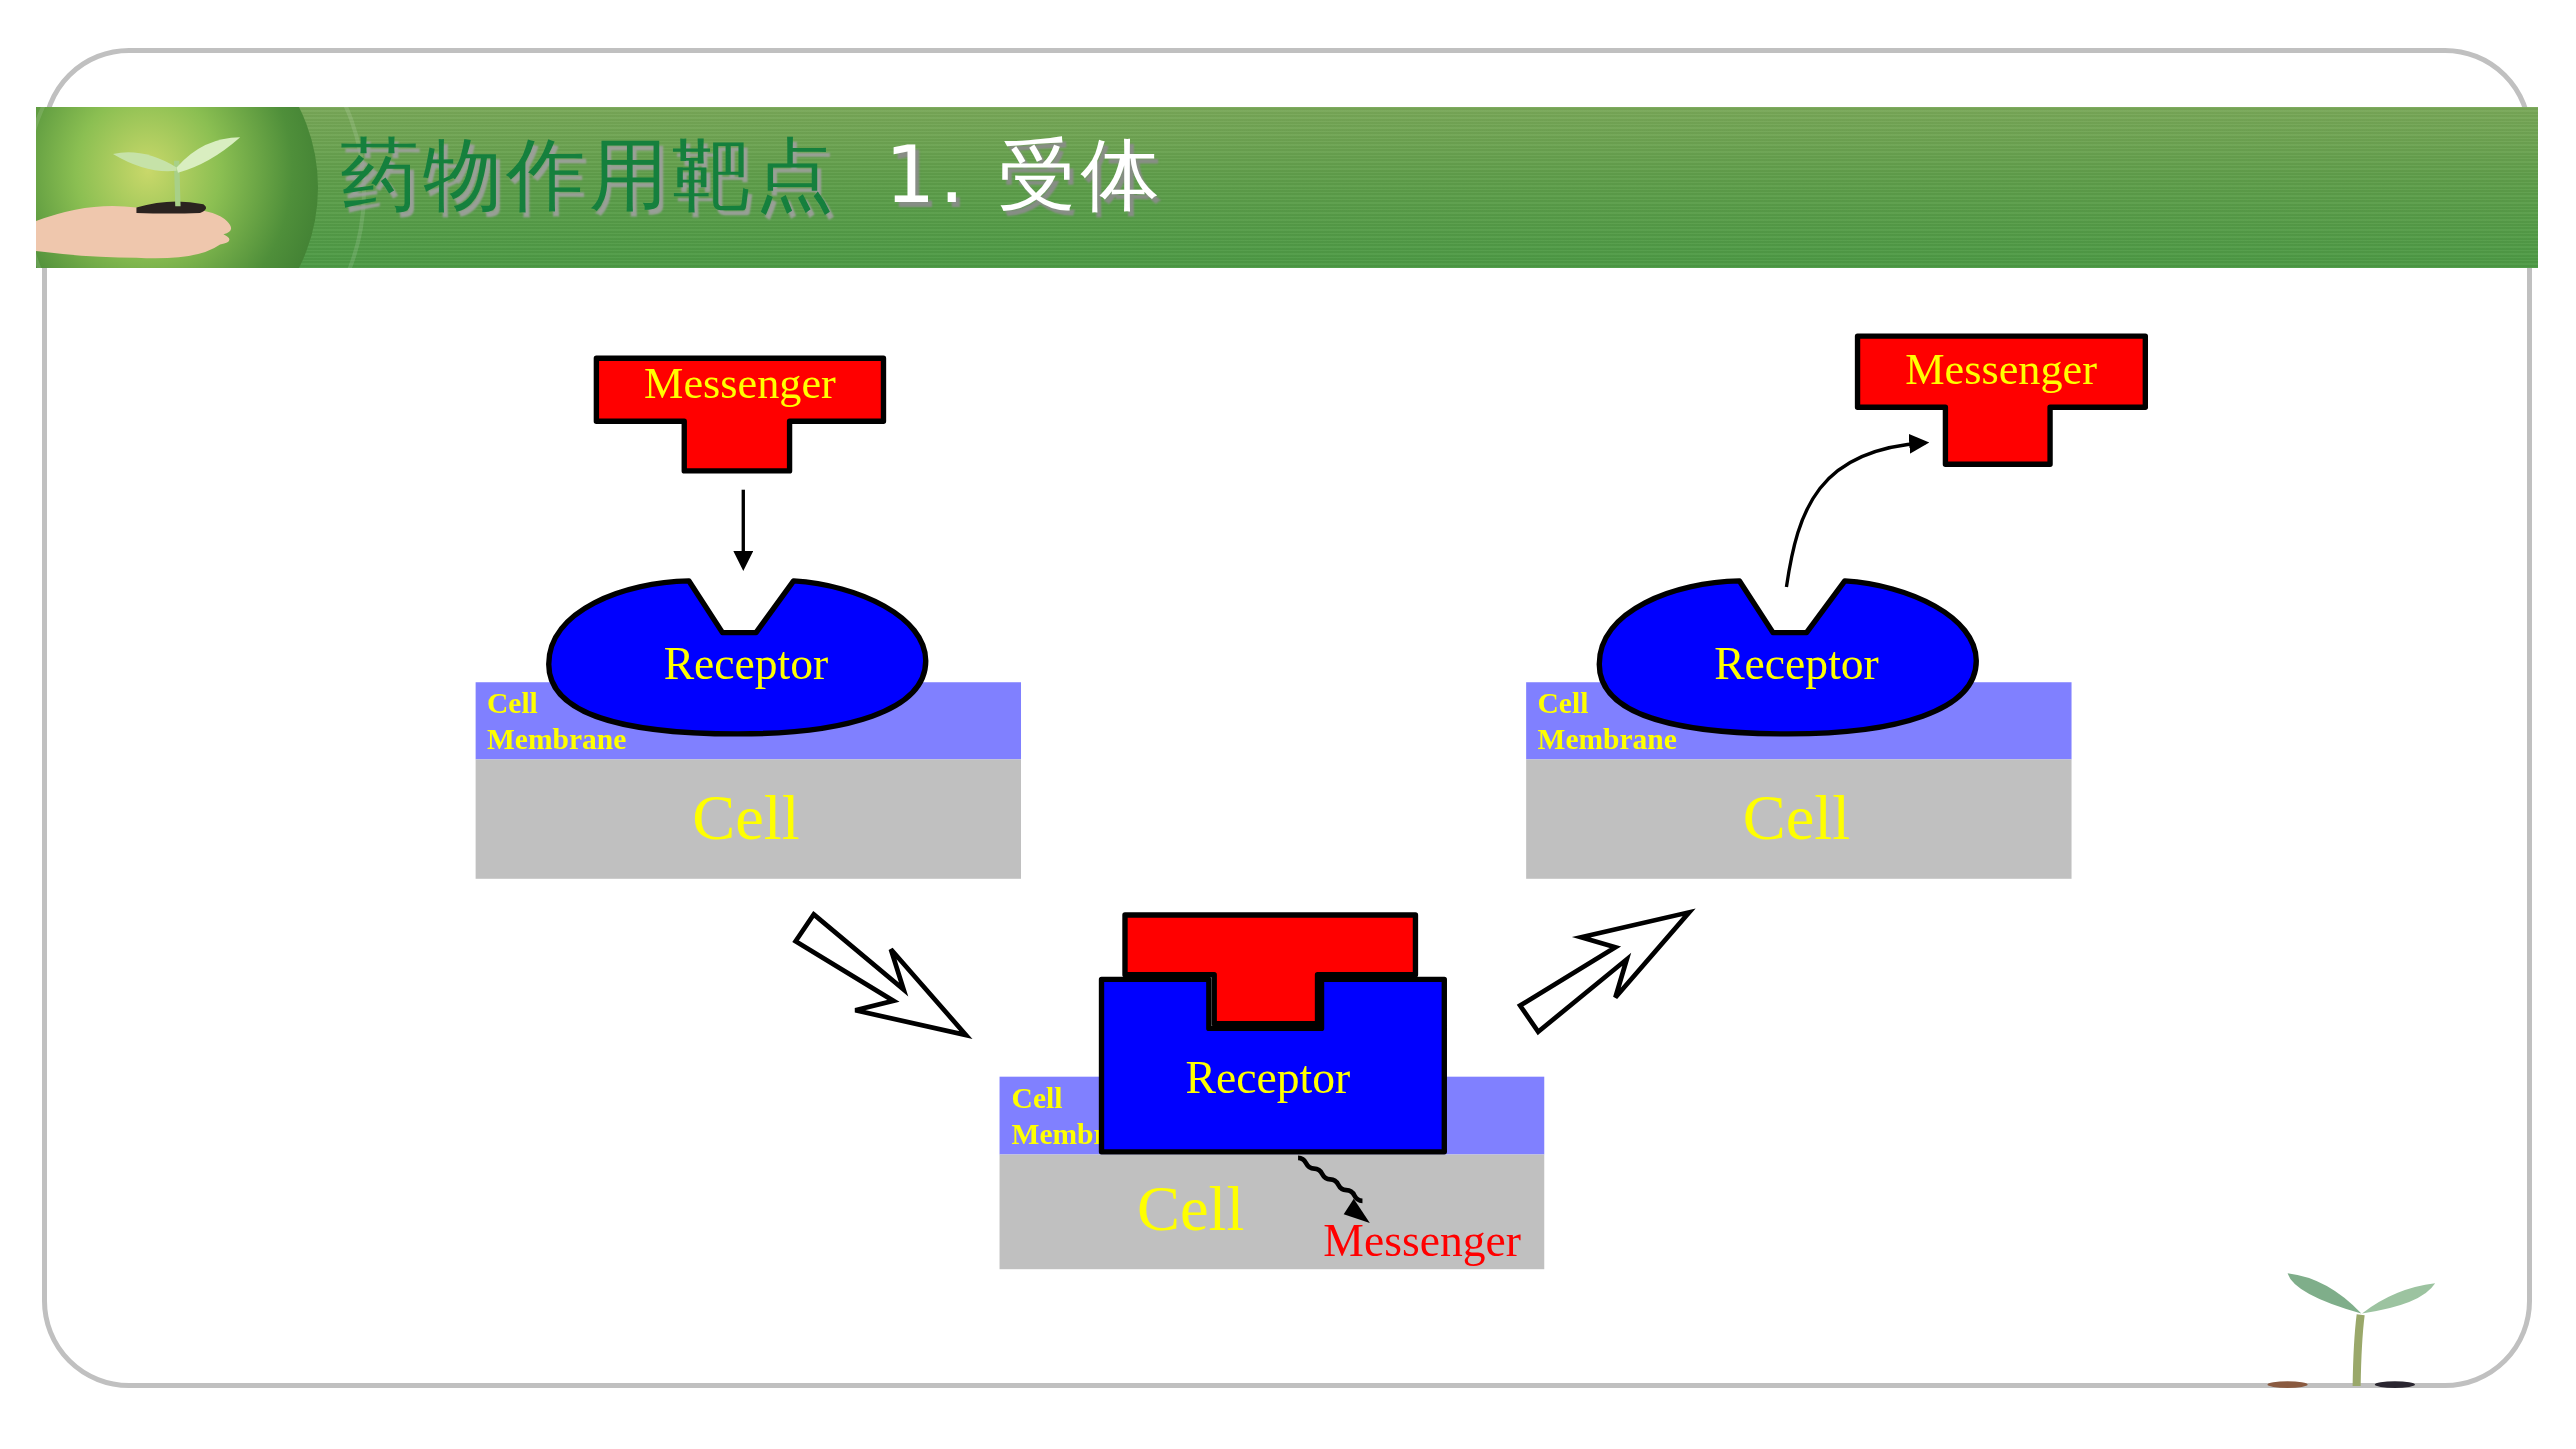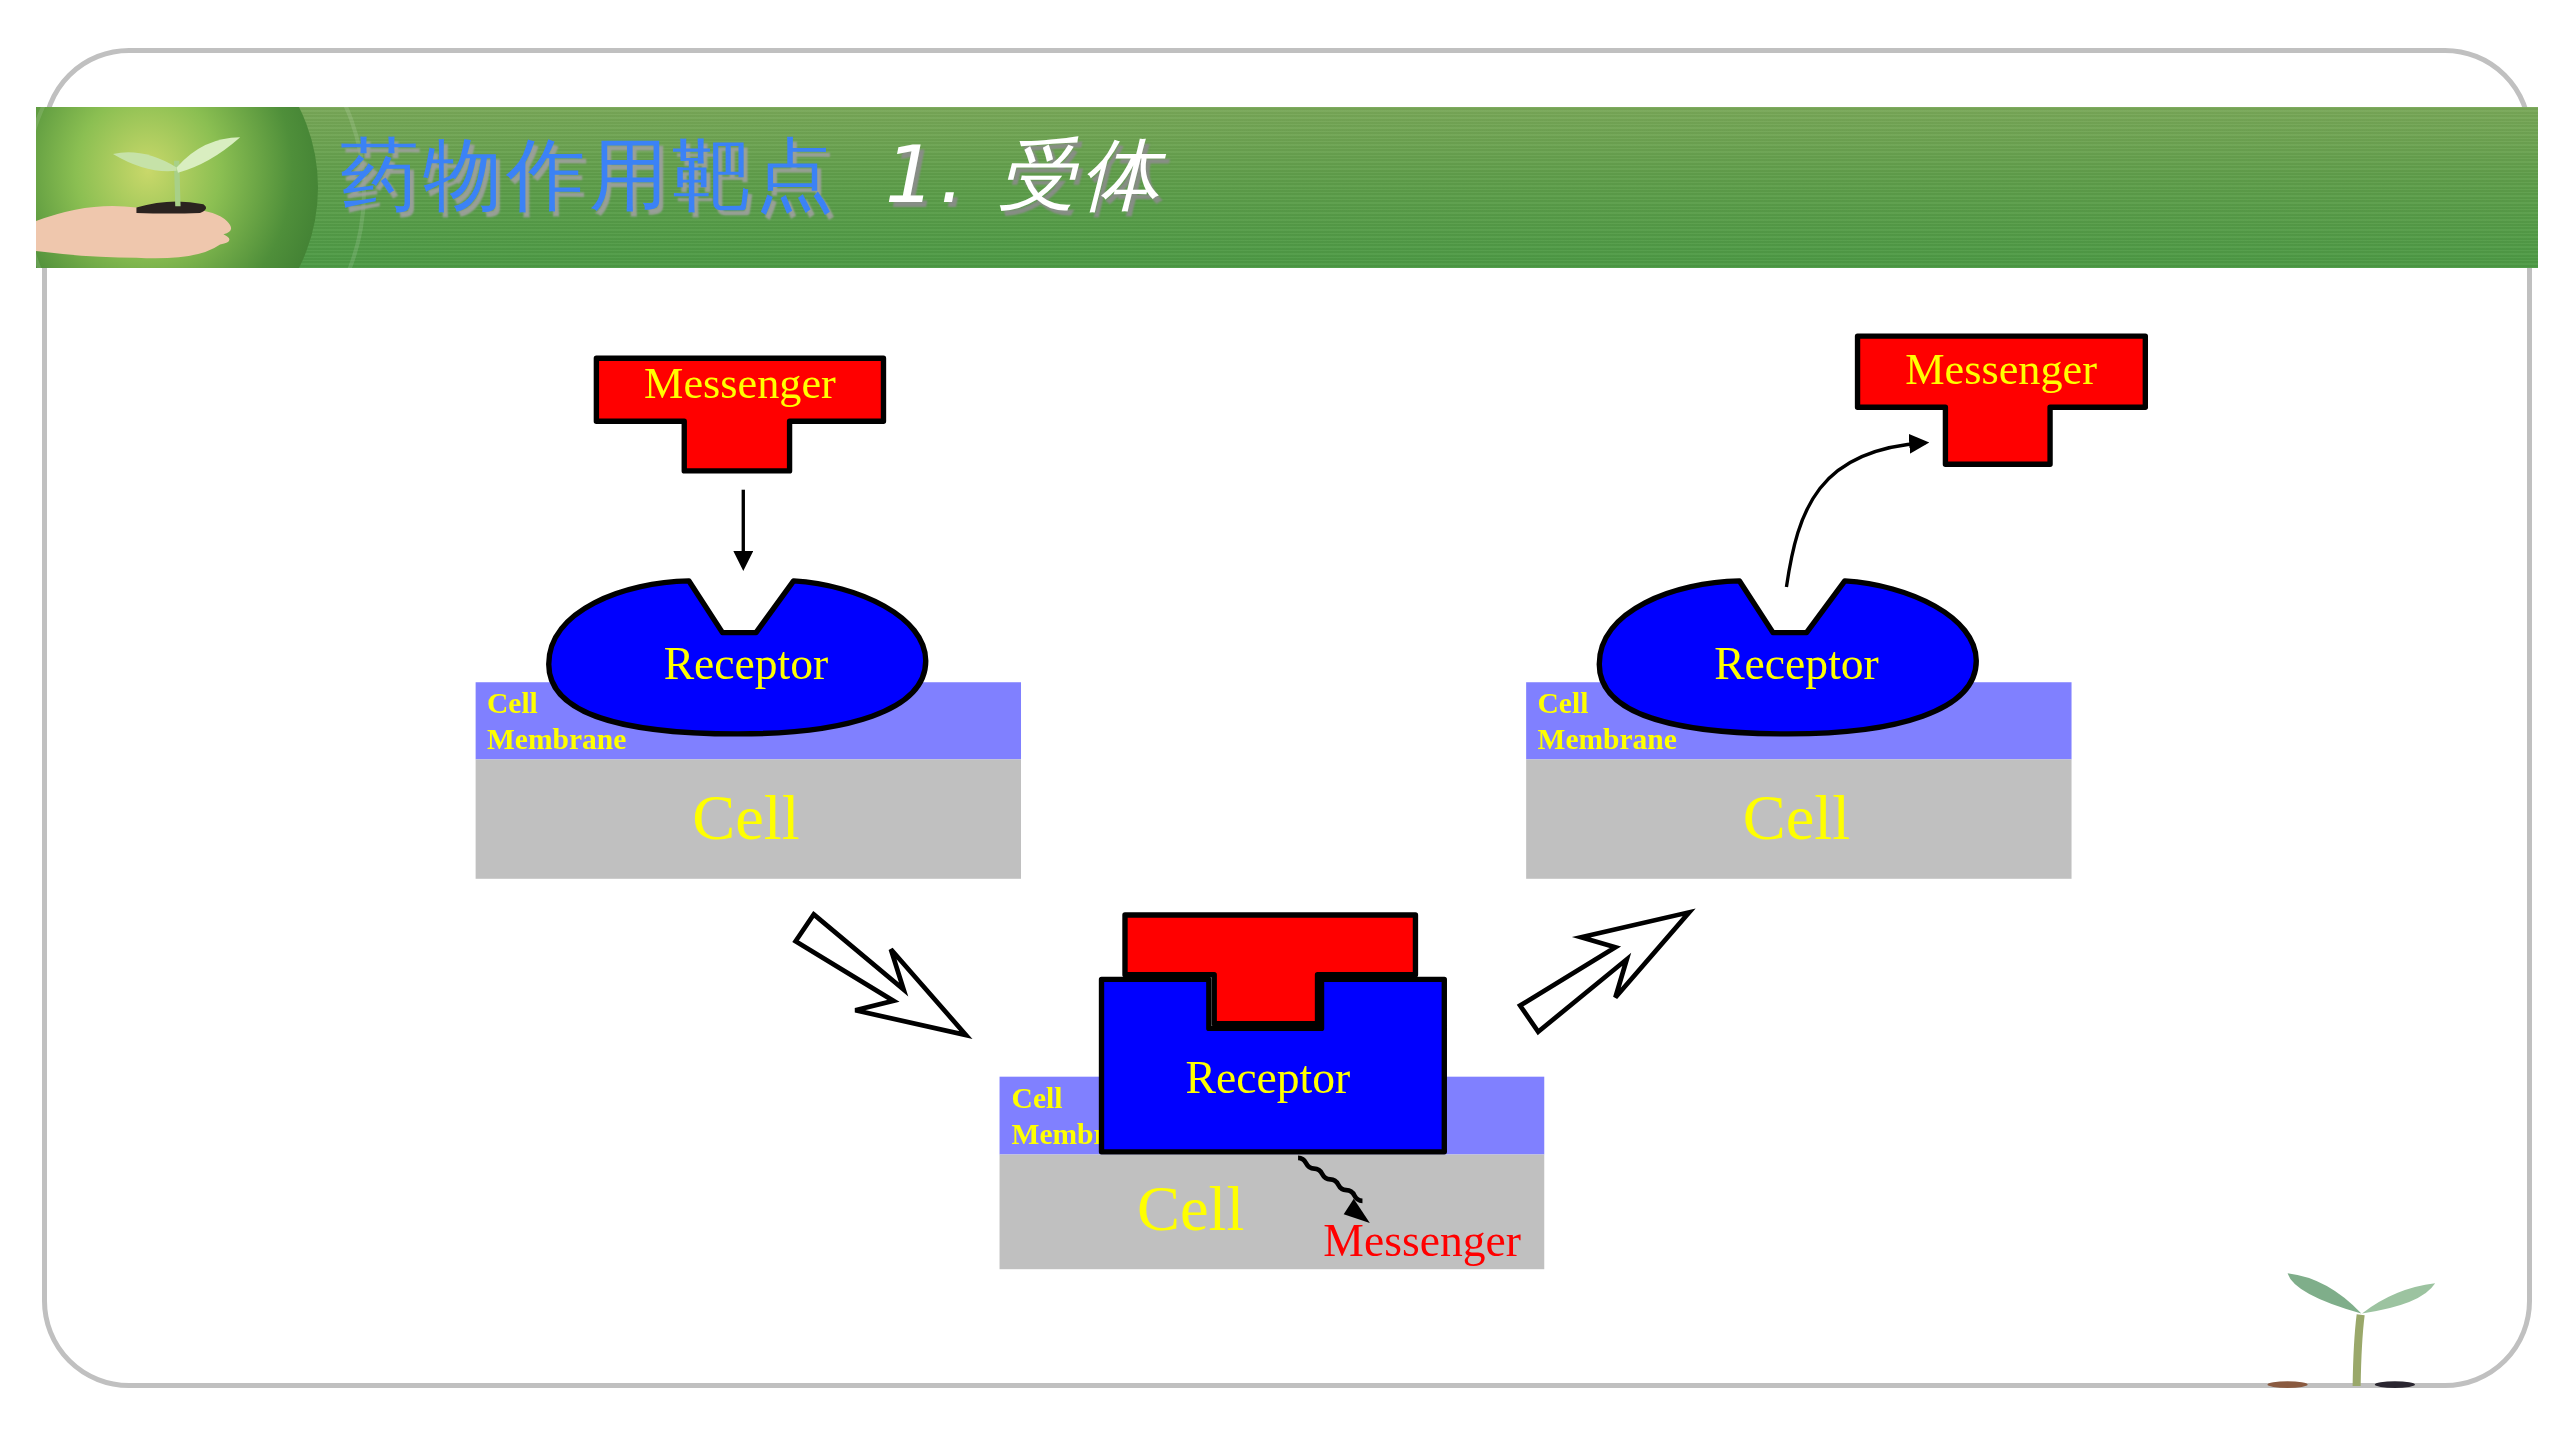--- a/index.html
+++ b/index.html
@@ -6,22 +6,22 @@
   body { width:2576px; height:1449px; position:relative; overflow:hidden; font-family:"Liberation Serif", serif; }
   .frame { position:absolute; left:42px; top:48px; width:2490px; height:1340px; border:5.4px solid #c0c0c0; border-radius:87px; box-sizing:border-box; }
   .header { position:absolute; left:36px; top:107px; width:2502px; height:161px;
     background: repeating-linear-gradient(180deg, rgba(255,255,255,0.04) 0px, rgba(255,255,255,0.04) 1.3px, rgba(0,0,0,0.03) 1.3px, rgba(0,0,0,0.03) 3.4px),
                 linear-gradient(180deg, #79a858 0%, #5f9e4a 45%, #4c9a45 100%); overflow:hidden; }
   .header-photo { position:absolute; left:0; top:0; width:241px; height:161px; }
   .header-oval { position:absolute; left:-27px; top:-87px; width:309px; height:335px; border-radius:50%;
     background: radial-gradient(ellipse at 45% 45%, #c9d86a 0%, #8bbf52 30%, #4f8f3a 60%, #2d6a2a 100%); }
   .header-oval-ring { position:absolute; left:-13.4px; top:-107px; width:335px; height:376px; border-radius:50%; border:4px solid rgba(255,255,255,0.12); }
   .title { position:absolute; left:340px; top:125px; font-family:"DejaVu Sans", sans-serif; font-size:79px; line-height:101px; white-space:nowrap; letter-spacing:4px; }
-  .title-main { color:#3b82f6; text-shadow:4px 5.4px 2px rgba(160,160,160,0.9); }
-  .title-sub { color:#ffffff; margin-left:47px; text-shadow:4px 5.4px 2px rgba(140,140,140,0.9);font-style:italic; }
+  .title-main { color:#15803d; text-shadow:4px 5.4px 2px rgba(160,160,160,0.9); }
+  .title-sub { color:#ffffff; margin-left:47px; text-shadow:4px 5.4px 2px rgba(140,140,140,0.9); }
   svg.diagram { position:absolute; left:0; top:0; width:2576px; height:1449px; }
   .lbl { font-family:"Liberation Serif", serif; }
   .lbl-bold { font-family:"Liberation Serif", serif; font-weight:bold; }
 </style>
 </head>
 <body>
 
 <div class="frame"></div>
 
 <div class="header">

